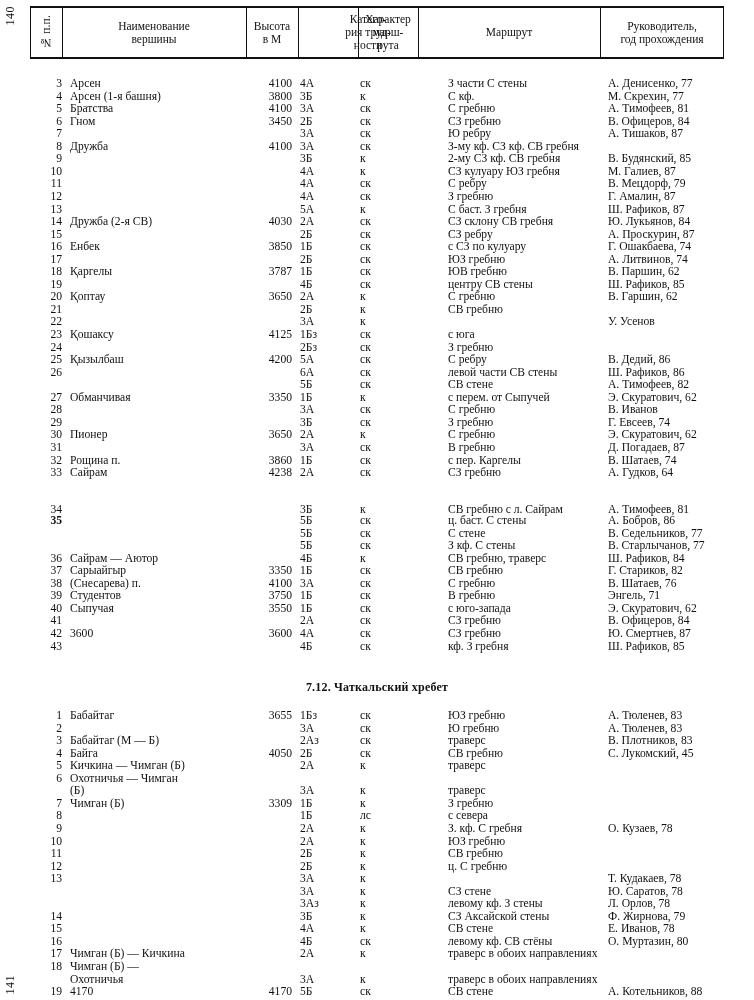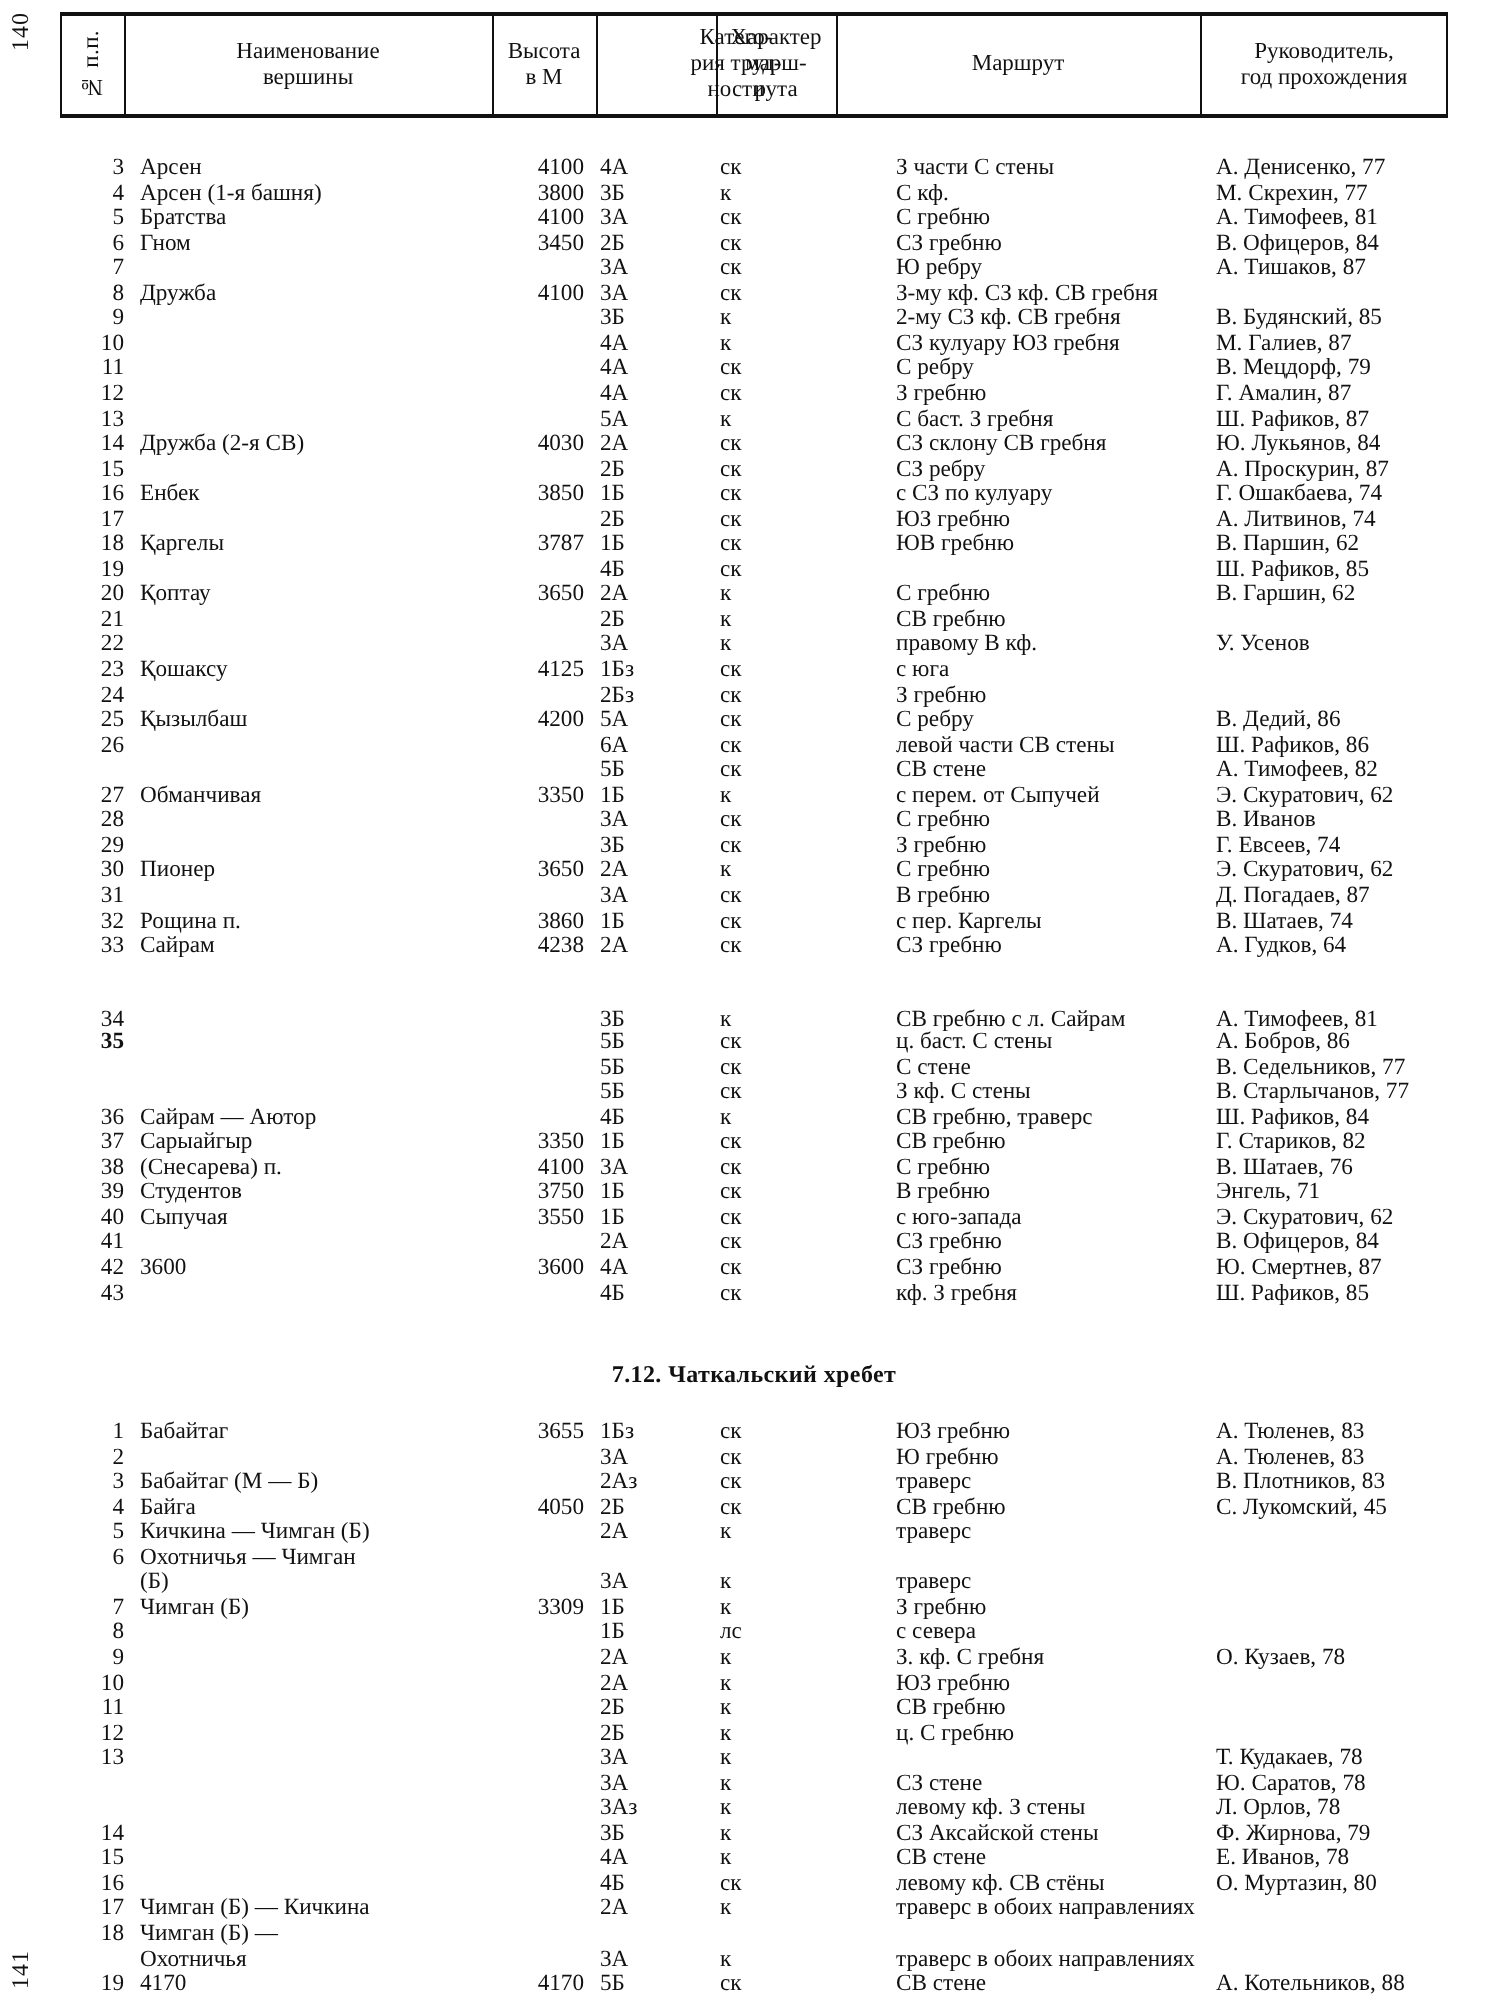--- a/index.html
+++ b/index.html
@@ -279,20 +279,21 @@
         <div class="cell c-char">ск</div>
         <div class="cell c-route">ЮВ гребню</div>
         <div class="cell c-lead">В. Паршин, 62</div>
       </div>
       <div class="row" style="top: 218.8px;">
         <div class="cell c-num">19</div>
         <div class="cell c-name"></div>
         <div class="cell c-alt"></div>
         <div class="cell c-cat">4Б</div>
         <div class="cell c-char">ск</div>
+        <div class="cell c-route">центру СВ стены</div>
         <div class="cell c-lead">Ш. Рафиков, 85</div>
       </div>
       <div class="row" style="top: 231.35px;">
         <div class="cell c-num">20</div>
         <div class="cell c-name">Қоптау</div>
         <div class="cell c-alt">3650</div>
         <div class="cell c-cat">2А</div>
         <div class="cell c-char">к</div>
         <div class="cell c-route">С гребню</div>
         <div class="cell c-lead">В. Гаршин, 62</div>
@@ -305,21 +306,20 @@
         <div class="cell c-char">к</div>
         <div class="cell c-route">СВ гребню</div>
         <div class="cell c-lead"></div>
       </div>
       <div class="row" style="top: 256.45px;">
         <div class="cell c-num">22</div>
         <div class="cell c-name"></div>
         <div class="cell c-alt"></div>
         <div class="cell c-cat">3А</div>
         <div class="cell c-char">к</div>
-        <div class="cell c-route">правому В кф.</div>
         <div class="cell c-lead">У. Усенов</div>
       </div>
       <div class="row" style="top: 269px; padding-left: 38px;">
         <div class="cell c-num">23</div>
         <div class="cell c-name">Қошаксу</div>
         <div class="cell c-alt">4125</div>
         <div class="cell c-cat">1Бз</div>
         <div class="cell c-char">ск</div>
         <div class="cell c-route">с юга</div>
         <div class="cell c-lead"></div>

